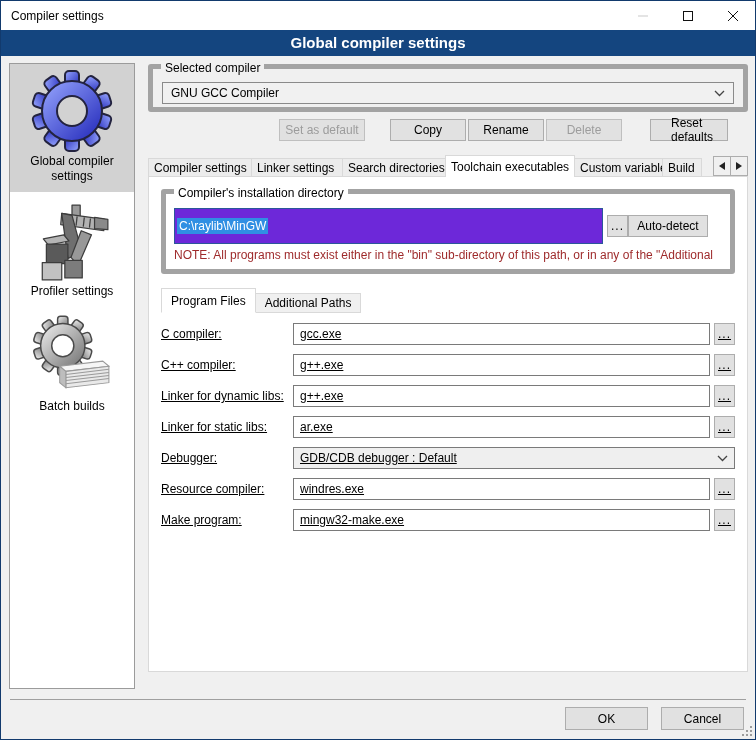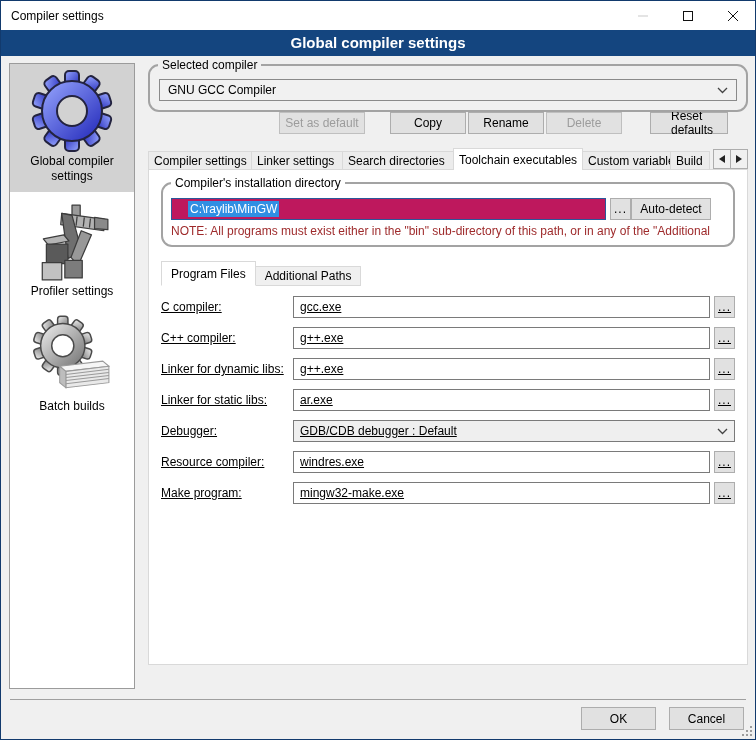--- a/index.html
+++ b/index.html
@@ -29,53 +29,53 @@
   
   .sidebar{position:absolute;left:8px;top:7px;width:126px;height:626px;
     background:#fff;border:1px solid #9b9b9b;box-sizing:border-box;overflow:hidden;}
   .side-item{text-align:center;padding:4px 2px 8px;margin-bottom:2px;}
   .side-item.selected{background:#d2d2d2;}
   .side-icon{display:block;width:82px;height:82px;margin:2px auto 2px;}
   .side-icon svg{width:82px;height:82px;}
   .side-label{font-size:12px;line-height:15px;}
   
   .main{position:absolute;left:147px;top:7px;width:600px;}
-  .groupbox{border:2px solid #a3a3a3;border-radius:11px;position:relative;box-sizing:border-box;}
+  .groupbox{border:5px solid #a3a3a3;border-radius:3px;position:relative;box-sizing:border-box;}
   .glabel{position:absolute;top:-8px;left:8px;background:#f0f0f0;padding:0 4px;font-size:12px;}
   .group1{height:48px;padding:13px 9px 0;margin-top:1px;}
   .combo{height:22px;background:#f1f1f1;border:1px solid #8a8a8a;box-sizing:border-box;
     display:flex;align-items:center;padding:0 8px;}
   .combo .cval{flex:1;}
   
   .btn{height:22px;background:#e1e1e1;border:1px solid #adadad;box-sizing:border-box;
     display:flex;align-items:center;justify-content:center;font-size:12px;
     font-family:"Liberation Sans",sans-serif;}
   .btn.disabled{color:#9c9c9c;border-color:#bfbfbf;}
-  .btnrow{display:flex;justify-content:flex-end;padding-right:20px;}
+  .btnrow{margin-top:7px;display:flex;justify-content:flex-end;padding-right:20px;}
   .btnrow .b-sad{width:86px;margin-right:25px;}
   .btnrow .b-copy,.btnrow .b-rename,.btnrow .b-delete{width:76px;margin-right:2px;}
   .btnrow .b-reset{width:78px;margin-left:26px;padding-left:20px;}
   
   .tabstrip{position:relative;margin-top:13px;height:23px;display:flex;align-items:flex-end;
     padding-right:38px;box-sizing:border-box;overflow:hidden;z-index:2;}
   .tab{height:19px;background:#ececec;border:1px solid #d9d9d9;box-sizing:border-box;
     display:flex;align-items:center;padding:0 5px;white-space:nowrap;overflow:hidden;
     flex-shrink:0;margin-right:-1px;}
   .tab.active{height:23px;background:#fff;border-bottom:1px solid #fff;margin-bottom:-1px;z-index:3;}
   .tabscroll{position:absolute;right:0;top:2px;display:flex;}
   .tsbtn{width:18px;height:20px;background:#f0f0f0;border:1px solid #adadad;box-sizing:border-box;
     display:flex;align-items:center;justify-content:center;font-size:8px;color:#222;margin-left:-1px;}
   .tabpage{border:1px solid #d9d9d9;background:#fff;height:496px;box-sizing:border-box;
     margin-top:-1px;position:relative;z-index:1;}
   
   .group2{margin:12px 12px 0;padding:14px 8px 7px;}
   .group2 .glabel{background:#fff;}
   .dirrow{display:flex;align-items:center;padding-right:14px;}
-  .dirinput{flex:1;height:22px;border:1px solid var(--focus-border);background:#be185d;
-    box-sizing:border-box;display:flex;align-items:center;padding:0 16px;}
+  .dirinput{flex:1;height:36px;border:1px solid var(--focus-border);background:#6d28d9;
+    box-sizing:border-box;display:flex;align-items:center;padding:0 2px;}
   .dirinput .sel{background:var(--selection-bg);color:#fff;padding:1px 2px;}
   .mini-btn{width:21px;height:22px;margin-left:4px;letter-spacing:1px;}
   .autodetect{width:80px;height:22px;text-align:center;}
   .note{color:var(--note-red);white-space:nowrap;overflow:hidden;margin-top:4px;font-size:12px;}
   
   .subtabs{display:flex;align-items:flex-end;height:25px;margin:14px 0 0 12px;position:relative;}
   .subtab{height:20px;background:#f0f0f0;border:1px solid #d9d9d9;box-sizing:border-box;
     display:flex;align-items:center;padding:0 9px;margin-right:-1px;white-space:nowrap;}
   .subtab.active{height:25px;background:#fff;border-bottom:1px solid #fff;z-index:2;text-align:right;}
   
@@ -84,21 +84,21 @@
   .f-label{width:132px;flex-shrink:0;}
   .f-input{flex:1;height:22px;border:1px solid #7a7a7a;background:#fff;box-sizing:border-box;
     display:flex;align-items:center;padding:0 6px;}
   .f-select{flex:1;height:22px;border:1px solid #7a7a7a;background:#efefef;box-sizing:border-box;
     display:flex;align-items:center;padding:0 6px;}
   .f-select .cval{flex:1;}
   .f-browse{width:21px;height:22px;margin-left:4px;letter-spacing:1px;}
   
   .sep{position:absolute;left:9px;right:9px;bottom:39px;border-top:1px solid #9f9f9f;}
   .footer-btns{position:absolute;right:11px;bottom:9px;display:flex;}
-  .footer-btns .btn{width:75px;height:23px;margin-left:13px;}
+  .footer-btns .btn{width:83px;height:23px;margin-left:13px;}
   .grip{position:absolute;right:2px;bottom:2px;}
   .chev{margin-left:6px;display:flex;align-items:center;}
 </style>
 </head>
 <body>
 
 <div class="window">
 
   <div class="titlebar">
     <div class="title-text">Compiler settings</div>
@@ -228,21 +228,21 @@
           <div class="btn b-sad disabled">Set as default</div>
           <div class="btn b-copy">Copy</div>
           <div class="btn b-rename">Rename</div>
           <div class="btn b-delete disabled">Delete</div>
           <div class="btn b-reset">Reset defaults</div>
         </div>
 
       <div class="tabstrip" id="tabstrip">
         <div class="tab" style="width: 104px;">Compiler settings</div>
           <div class="tab" style="width: 92px;">Linker settings</div>
-          <div class="tab" style="width: 112px; margin-top: 34px;">Search directories</div>
+          <div class="tab" style="width: 104px; margin-top: 34px;">Search directories</div>
           <div class="tab active" style="width: 130px;">Toolchain executables</div>
           <div class="tab" style="width: 89px;">Custom variables</div>
           <div class="tab" style="width: 40px;">Build</div>
           <div class="tabscroll">
           <div class="tsbtn">
             <svg width="6" height="8">
                 <polygon points="6,0 0,4 6,8" fill="#222"></polygon>
               </svg>
           </div>
           <div class="tsbtn">

